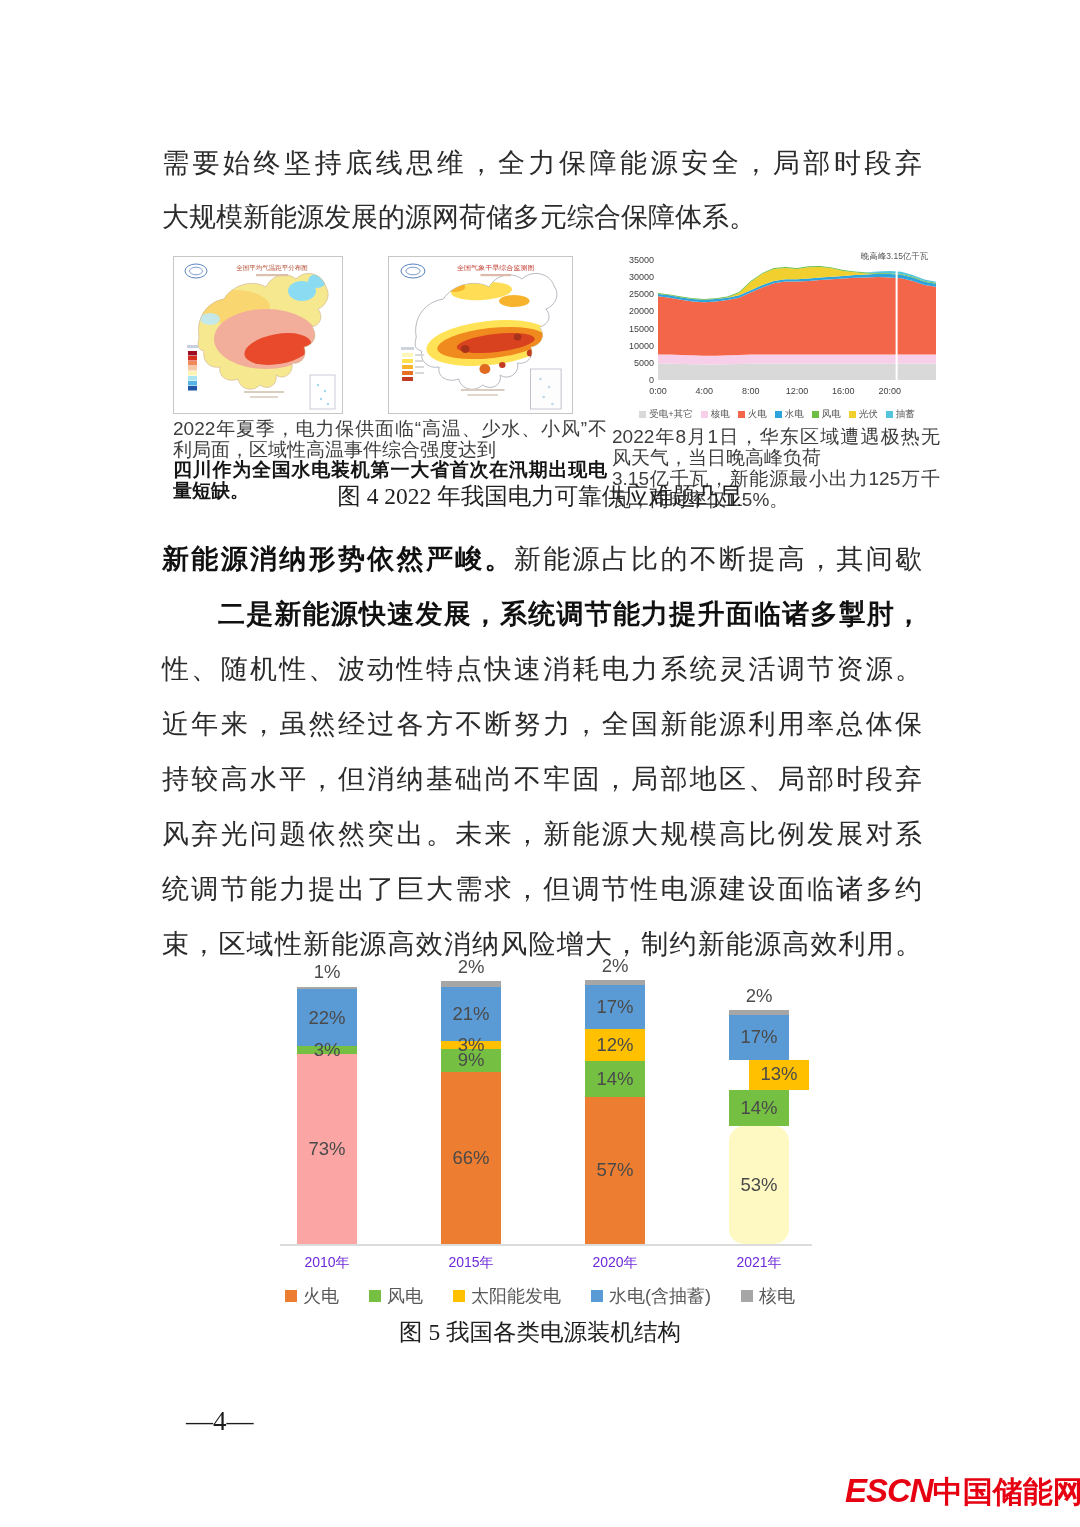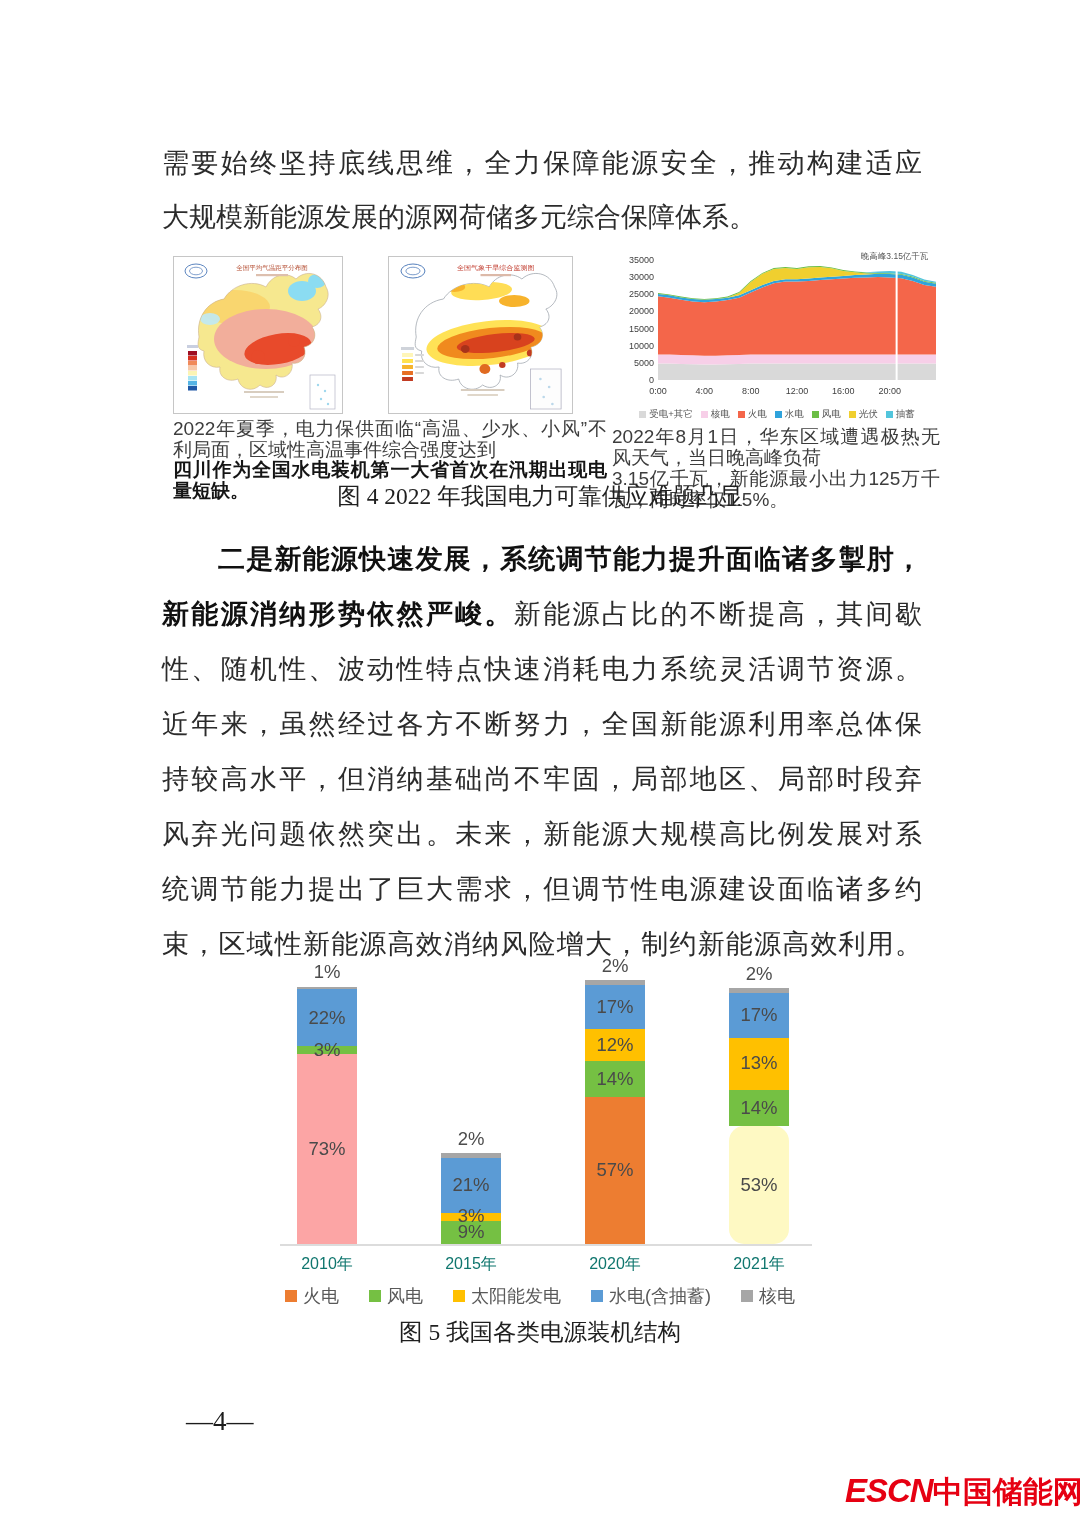--- a/index.html
+++ b/index.html
@@ -32,40 +32,40 @@
             justify-content:space-between;align-items:flex-end;
             font-family:"Liberation Sans","DejaVu Sans",sans-serif;}
   .bar-col{width:60px;display:flex;flex-direction:column;align-items:center;}
   .bar-top-label{font-size:18.5px;color:#4d4d4d;margin-bottom:5px;line-height:1;}
   .bar-stack{width:60px;display:flex;flex-direction:column;}
   .bar-seg{width:100%;display:flex;align-items:center;justify-content:center;overflow:visible;}
   .seg-label{font-size:18.5px;color:#4a4a4a;line-height:1;z-index:2;}
   .bar-axis{position:absolute;left:280px;top:1244px;width:532px;height:2px;background:#dcdcdc;}
   .bar-cats{position:absolute;left:297px;top:1254px;width:492px;display:flex;justify-content:space-between;
             font-family:"Liberation Sans","DejaVu Sans",sans-serif;}
-  .bar-cat{width:60px;text-align:center;font-size:16px;color:#0f766e;white-space:nowrap;}
+  .bar-cat{width:60px;text-align:center;font-size:14px;color:#6d28d9;white-space:nowrap;}
   .bar-legend{position:absolute;left:0;top:1284px;width:1080px;display:flex;justify-content:center;
               align-items:center;gap:30px;font-family:"Liberation Sans","DejaVu Sans",sans-serif;
               font-size:18px;color:#595959;}
   .bar-legend .it{display:flex;align-items:center;gap:6px;white-space:nowrap;}
   .bar-legend .sq{width:12px;height:12px;display:inline-block;}
   
   .pagenum{position:absolute;left:186px;top:1406px;font-size:27px;color:#1c1c1c;}
   .logo{position:absolute;left:845px;top:1472px;white-space:nowrap;}
   .logo .en{font-family:"Liberation Sans","DejaVu Sans",sans-serif;font-weight:900;font-style:italic;
             font-size:33px;letter-spacing:-1px;}
   .logo .cn{font-family:"Liberation Sans","DejaVu Sans",sans-serif;font-weight:900;font-size:30px;}
 </style>
 </head>
 <body>
 
 <div class="page">
 
   <div class="para" style="top:136px;">
-    <div class="pline">需要始终坚持底线思维，全力保障能源安全，推动构建适应</div>
+    <div class="pline">需要始终坚持底线思维，全力保障能源安全，局部时段弃</div>
     <div class="pline noj">大规模新能源发展的源网荷储多元综合保障体系。</div>
   </div>
 
   <div class="map-box" style="left:173px;top:256px;width:170px;height:158px;">
     <svg viewBox="0 0 168 156">
       <defs>
         <clipPath id="cnL">
           <path d="M25,80 C22,62 32,45 50,42 C58,28 78,22 92,30 C98,18 112,14 122,22 C132,12 148,16 152,30 C158,40 150,50 144,52 C150,60 146,68 138,70 C144,78 140,88 130,90 C134,100 126,108 118,106 C120,116 110,124 102,118 C104,128 94,134 86,128 C78,136 66,132 64,122 C54,126 44,120 46,110 C36,112 28,104 30,94 C22,92 24,86 25,80 Z"></path>
         </clipPath>
       </defs>
@@ -220,22 +220,22 @@
   </div>
 
   <div class="smallcap" style="left:173px;top:419px;width:434px;">
     <div>2022年夏季，电力保供面临“高温、少水、小风”不利局面，区域性高温事件综合强度达到</div>
     <div class="b">四川作为全国水电装机第一大省首次在汛期出现电量短缺。</div>
   </div>
 
   <div class="figcap" style="top:480px;">图 4 2022 年我国电力可靠供应难题凸显</div>
 
   <div class="para p2" style="top:532px;">
+    <div class="pline"><span class="b">新能源消纳形势依然严峻。</span><span>新能源占比的不断提高，其间歇</span></div>
     <div class="pline b ind">二是新能源快速发展，系统调节能力提升面临诸多掣肘，</div>
-    <div class="pline"><span class="b">新能源消纳形势依然严峻。</span><span>新能源占比的不断提高，其间歇</span></div>
     <div class="pline">性、随机性、波动性特点快速消耗电力系统灵活调节资源。</div>
     <div class="pline">近年来，虽然经过各方不断努力，全国新能源利用率总体保</div>
     <div class="pline">持较高水平，但消纳基础尚不牢固，局部地区、局部时段弃</div>
     <div class="pline">风弃光问题依然突出。未来，新能源大规模高比例发展对系</div>
     <div class="pline">统调节能力提出了巨大需求，但调节性电源建设面临诸多约</div>
     <div class="pline">束，区域性新能源高效消纳风险增大，制约新能源高效利用。</div>
   </div>
 
   <div class="bars-row">
       <div class="bar-col">
@@ -259,20 +259,23 @@
           <div class="bar-seg" style="height: 5.2px; background: rgb(166, 166, 166);"></div>
           <div class="bar-seg" style="height: 54.6px; background: rgb(91, 155, 213);">
             <span class="seg-label">21%</span>
           </div>
           <div class="bar-seg" style="height: 7.8px; background: rgb(255, 192, 0);">
             <span class="seg-label">3%</span>
           </div>
           <div class="bar-seg" style="height: 23.4px; background: rgb(117, 192, 67);">
             <span class="seg-label">9%</span>
           </div>
+          <div class="bar-seg" style="height: 171.6px; background: rgb(237, 125, 49);">
+            <span class="seg-label">66%</span>
+          </div>
         </div>
       </div>
       <div class="bar-col">
         <div class="bar-top-label">2%</div>
         <div class="bar-stack">
           <div class="bar-seg" style="height: 5.2px; background: rgb(166, 166, 166);"></div>
           <div class="bar-seg" style="height: 44.2px; background: rgb(91, 155, 213);">
             <span class="seg-label">17%</span>
           </div>
           <div class="bar-seg" style="height: 31.2px; background: rgb(255, 192, 0);">
@@ -286,21 +289,21 @@
           </div>
         </div>
       </div>
       <div class="bar-col">
         <div class="bar-top-label">2%</div>
         <div class="bar-stack">
           <div class="bar-seg" style="height: 5.2px; background: rgb(166, 166, 166);"></div>
           <div class="bar-seg" style="height: 44.2px; background: rgb(91, 155, 213);">
             <span class="seg-label">17%</span>
           </div>
-          <div class="bar-seg" style="height: 52px; background: rgb(255, 192, 0);">
+          <div class="bar-seg" style="height: 30px; background: rgb(255, 192, 0); margin-left: 20px;">
             <span class="seg-label">13%</span>
           </div>
           <div class="bar-seg" style="height: 36.4px; background: rgb(117, 192, 67);">
             <span class="seg-label">14%</span>
           </div>
           <div class="bar-seg" style="height: 118px; background: #fef9c3; border-radius: 15px;">
             <span class="seg-label">53%</span>
           </div>
         </div>
       </div>

